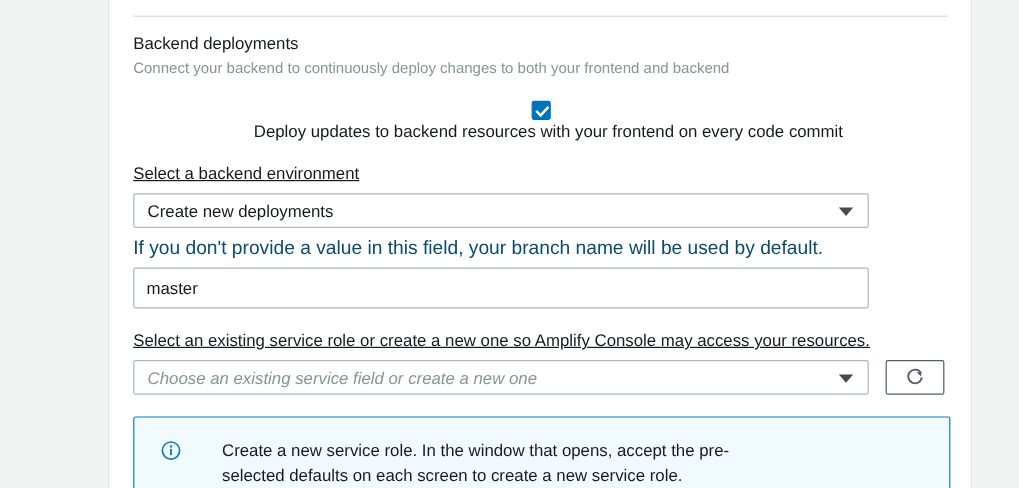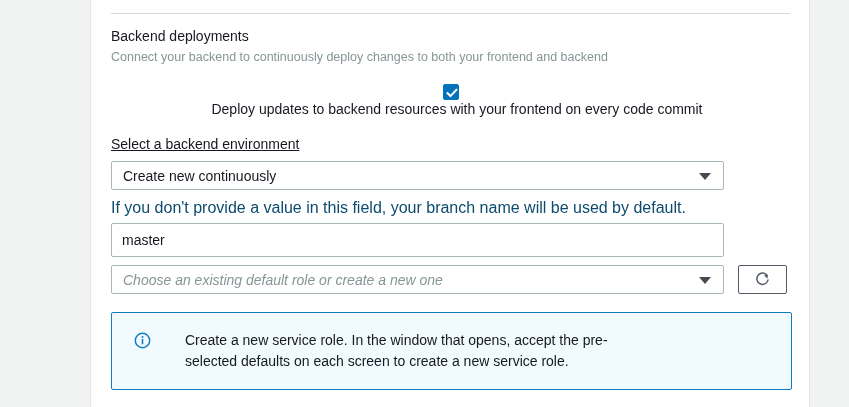--- a/index.html
+++ b/index.html
@@ -235,32 +235,33 @@
           <svg width="14" height="14" viewBox="0 0 14 14">
             <path d="M2.6 7.2 L5.5 10.1 L11.3 3.9" fill="none" stroke="#ffffff" stroke-width="2.1" stroke-linecap="square"></path>
           </svg>
         </span>
         <span class="checkbox-label">Deploy updates to backend resources with your frontend on every code commit</span>
       </div>
 
       <div class="field-label">Select a backend environment</div>
 
       <div class="select full">
-        <span class="select-value">Create new continuously</span>
+        <span class="select-value">Create new deployments</span>
         <span class="caret"></span>
       </div>
 
       <div class="helper-text">If you don't provide a value in this field, your branch name will be used by default.</div>
 
       <input class="text-input" type="text" value="master" style="">
 
+      <div class="field-label">Select an existing service role or create a new one so Amplify Console may access your resources.</div>
 
       <div class="role-row">
         <div class="select full">
-          <span class="select-value placeholder">Choose an existing default role or create a new one</span>
+          <span class="select-value placeholder">Choose an existing service field or create a new one</span>
           <span class="caret"></span>
         </div>
         <button class="refresh-btn">
           <svg width="17" height="17" viewBox="0 0 18 18">
             <path d="M14.2 5.1 A6 6 0 1 0 15 9" fill="none" stroke="#545b64" stroke-width="1.6" stroke-linecap="butt"></path>
             <path d="M10.6 4.6 L14.7 4.1 L14.3 8.2 Z" fill="#545b64"></path>
           </svg>
         </button>
       </div>
 

